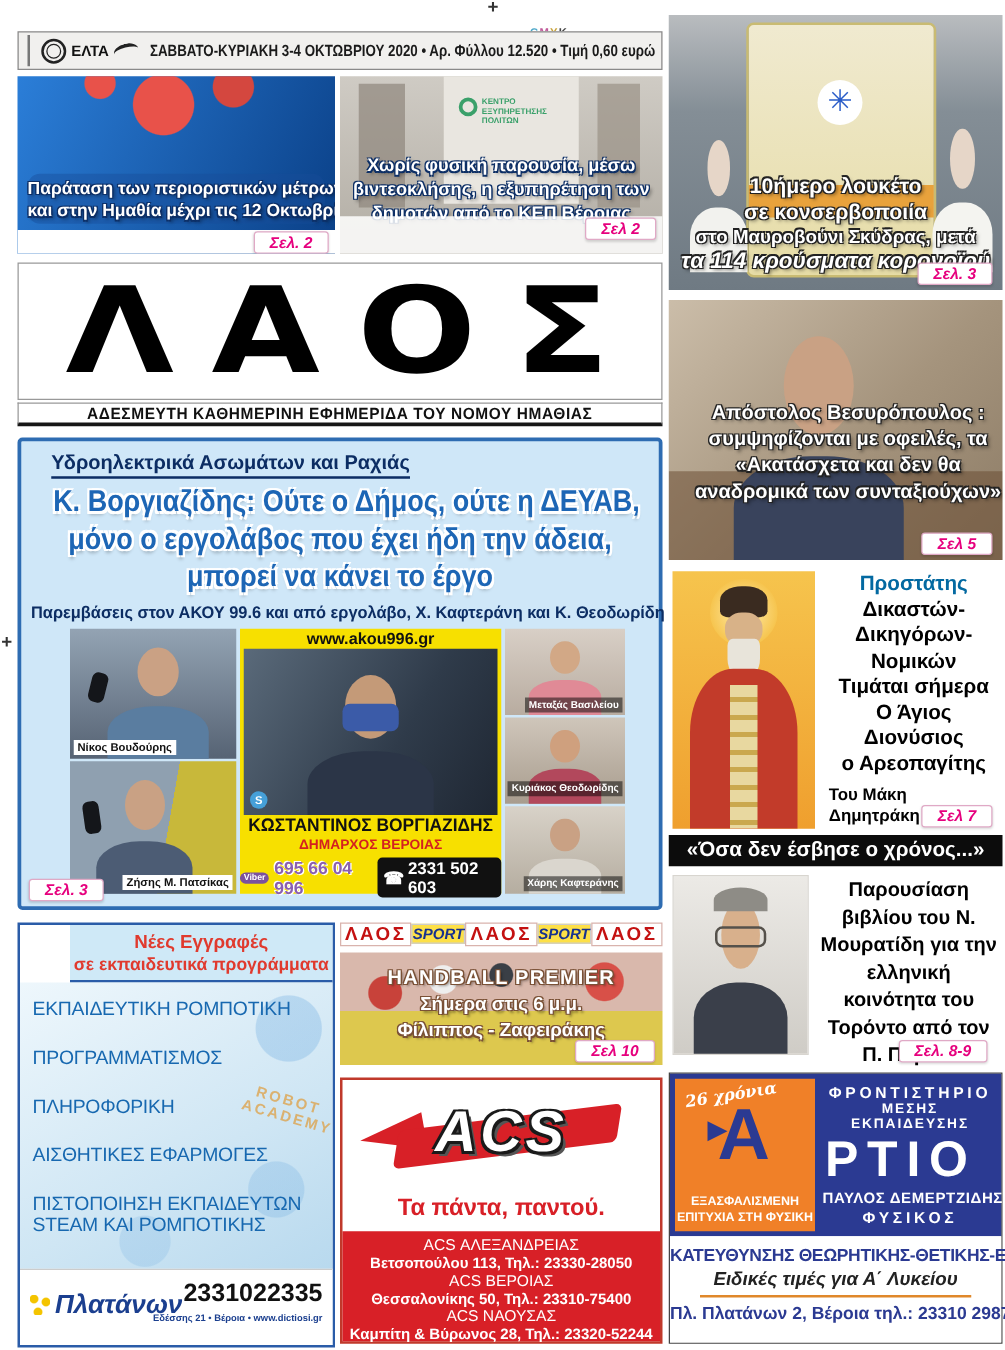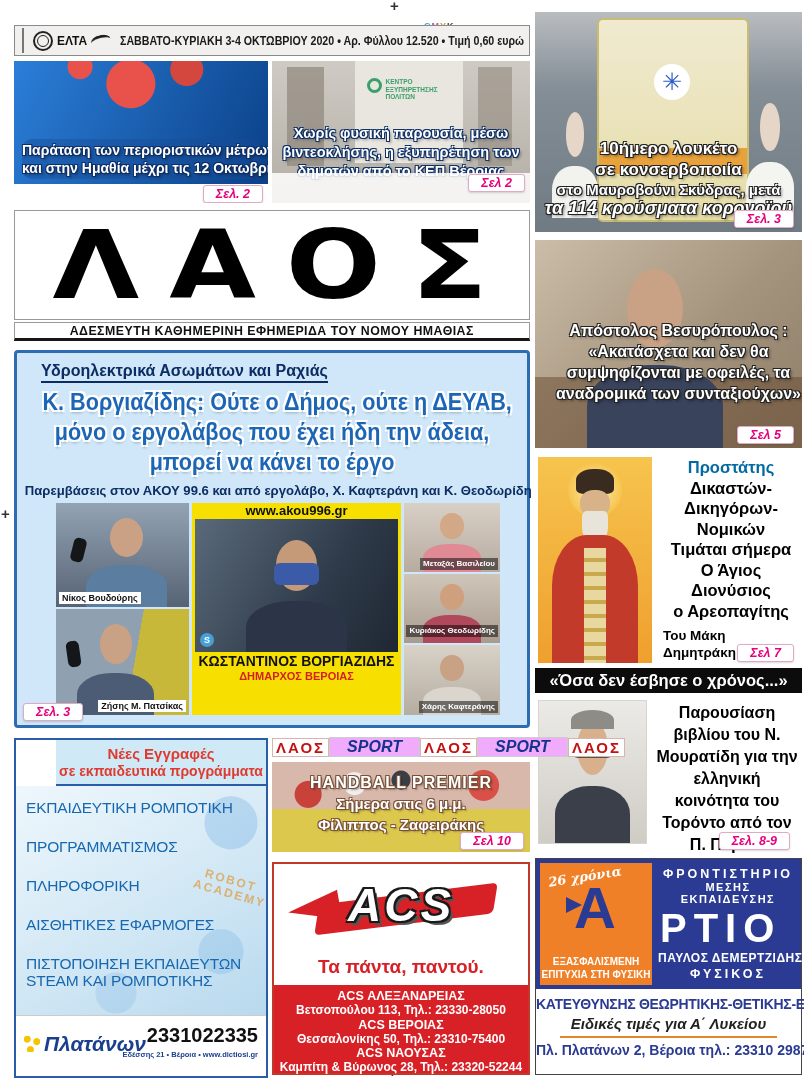--- a/index.html
+++ b/index.html
@@ -16,23 +16,23 @@
         color:#e6007e;font-weight:bold;font-style:italic;font-size:12.5px;
         padding:0 12px;line-height:16px;box-shadow:0 1px 2px rgba(0,0,0,.15);white-space:nowrap;}
   .caption-line{display:block;font-weight:bold;white-space:nowrap;}
   
   .person{position:absolute;overflow:hidden;}
   .person::before{content:"";position:absolute;left:32%;top:10%;width:36%;height:38%;border-radius:50%;background:var(--skin,#d2a886);}
   .person::after{content:"";position:absolute;left:6%;bottom:0;width:88%;height:44%;border-radius:45% 45% 0 0;background:var(--shirt,#44506a);}
   .photo-label{position:absolute;font-size:9px;font-weight:bold;line-height:12px;padding:0 3px;white-space:nowrap;}
   .mark{color:#333;font-size:15px;font-weight:bold;}
   .sport-logo{border:1px solid #d9b3ad;padding:0 3px;color:#c41111;font-weight:900;letter-spacing:2px;font-size:15px;background:#fff;}
-  .sport-word{border:1px solid #ccc;padding:0 17px;color:#17318f;font-weight:bold;font-style:italic;font-size:16px;background:#f0abfc;}
+  .sport-word{border:1px solid #ccc;padding:0 0;color:#17318f;font-weight:bold;font-style:italic;font-size:12px;background:#fde047;}
   .edu-item{margin:13px 0 0 10px;font-weight:normal;font-size:15.5px;color:#1768b0;line-height:17px;letter-spacing:-0.2px;}
-  .branch-name{font-weight:700;font-size:12.5px;line-height:15px;color:#fff;}
+  .branch-name{font-weight:400;font-size:12.5px;line-height:15px;color:#fff;}
   .branch-addr{font-weight:bold;font-size:12px;line-height:13.5px;color:#fff;}
 </style>
 </head>
 <body>
 
 <div class="page">
 
   <div class="abs mark" style="left:390px;top:-3px;">+</div>
   <div class="abs" style="left:424px;top:4px;font-size:9px;font-weight:bold;letter-spacing:1px;margin-top:17px;">
     <span style="color:#4aa6c8;">C</span><span style="color:#c05a9a;">M</span><span style="color:#c8a23a;">Y</span><span style="color:#444;">K</span>
@@ -112,22 +112,22 @@
   </div>
   <div class="abs flexc" style="left:14px;top:322px;width:516px;height:19px;background:#fff;border:1px solid #999;border-bottom:3px solid #161616;box-sizing:border-box;">
     <span style="font-weight:bold;font-size:13px;color:#111;letter-spacing:.5px;white-space:nowrap;transform:scaleX(.95);">ΑΔΕΣΜΕΥΤΗ ΚΑΘΗΜΕΡΙΝΗ ΕΦΗΜΕΡΙΔΑ ΤΟΥ ΝΟΜΟΥ ΗΜΑΘΙΑΣ</span>
   </div>
 
   <div class="abs" style="left:535px;top:240px;width:267px;height:208px;overflow:hidden;background:linear-gradient(135deg,#cbbda9,#a5947d 55%,#8d7c66);">
     <div class="abs" style="left:0;right:0;bottom:0;height:34%;background:#6b4f35;opacity:.55;"></div>
     <div class="person" style="left:16%;top:4%;width:58%;height:100%;--skin:#c9a184;--shirt:#39435c;"></div>
     <div class="abs" style="left:0;right:0;top:80px;text-align:center;margin-left:20px;">
       <span class="caption-line ok" style="font-size:16px;line-height:21px;">Απόστολος Βεσυρόπουλος :</span>
+      <span class="caption-line ok" style="font-size:16px;line-height:21px;">συμψηφίζονται με οφειλές, τα</span>
       <span class="caption-line ok" style="font-size:16px;line-height:21px;">«Ακατάσχετα και δεν θα</span>
-      <span class="caption-line ok" style="font-size:16px;line-height:21px;">συμψηφίζονται με οφειλές, τα</span>
       <span class="caption-line ok" style="font-size:16px;line-height:21px;">αναδρομικά των συνταξιούχων»</span>
     </div>
     <span class="pill abs" style="right:8px;bottom:4px;">Σελ 5</span>
   </div>
 
   <div class="abs" style="left:14px;top:350px;width:516px;height:378px;background:#cfe7f8;border:3px solid #2e6cb2;border-radius:4px;box-sizing:border-box;">
     <span class="abs" style="left:24px;top:9px;font-size:16px;font-weight:bold;color:#0c2d63;border-bottom:2px solid #0c2d63;padding-bottom:1px;white-space:nowrap;">Υδροηλεκτρικά Ασωμάτων και Ραχιάς</span>
     <div class="abs" style="left:0;right:0;top:34px;text-align:center;">
       <span class="caption-line ow" style="font-size:24px;line-height:30px;font-weight:900;transform:scaleX(.9);">Κ. Βοργιαζίδης: Ούτε ο Δήμος, ούτε η ΔΕΥΑΒ,</span>
       <span class="caption-line ow" style="font-size:24px;line-height:30px;font-weight:900;transform:scaleX(.9);">μόνο ο εργολάβος που έχει ήδη την άδεια,</span>
@@ -152,20 +152,28 @@
 
       <div class="abs" style="left:136px;top:0;width:209px;height:212px;background:#f7e000;">
         <div style="height:16px;text-align:center;font-weight:900;font-size:13px;line-height:16px;color:#111;">www.akou996.gr</div>
         <div class="abs" style="left:3px;right:3px;top:16px;height:133px;background:linear-gradient(120deg,#5a6a7a,#2f3b4a 60%,#1f2733);overflow:hidden;">
           <div class="person" style="left:22%;top:6%;width:56%;height:100%;--skin:#c49a78;--shirt:#2b3547;"></div>
           <div class="abs" style="left:39%;top:33%;width:22%;height:17%;background:#3b5ba8;border-radius:6px;"></div>
           <div class="abs flexc" style="left:5px;bottom:5px;width:14px;height:14px;border-radius:50%;background:#46a0d8;color:#fff;font-size:9px;font-weight:bold;">S</div>
         </div>
         <div style="position:absolute;left:0;right:0;top:150px;text-align:center;font-weight:900;font-size:14.5px;color:#111;white-space:nowrap;transform:scaleX(.96);">ΚΩΣΤΑΝΤΙΝΟΣ ΒΟΡΓΙΑΖΙΔΗΣ</div>
         <div style="position:absolute;left:0;right:0;top:167px;text-align:center;font-weight:900;font-size:11px;color:#d42020;">ΔΗΜΑΡΧΟΣ ΒΕΡΟΙΑΣ</div>
+        <div style="position:absolute;left:0;right:0;top:183px;display:flex;align-items:center;justify-content:center;gap:4px;">
+          <span style="font-size:7px;color:#fff;background:#7b519d;border-radius:6px;padding:1px 3px;font-weight:bold;">Viber</span>
+          <span style="color:#8a5fb0;font-weight:900;font-size:14px;text-shadow:1px 1px 0 #fff,-1px -1px 0 #fff;">695 66 04 996</span>
+          <span style="background:#111;color:#fff;border-radius:4px;padding:1px 5px;font-weight:900;font-size:13.5px;display:inline-flex;align-items:center;gap:3px;">
+            <span>☎</span>
+              <span>2331 502 603</span>
+          </span>
+        </div>
       </div>
 
       <div class="abs" style="left:348px;top:0;width:96px;height:69px;background:linear-gradient(#d8cfc6,#b8aca0);overflow:hidden;">
         <div class="person" style="left:16%;top:4%;width:68%;height:100%;--skin:#d2a886;--shirt:#e08a96;"></div>
         <span class="photo-label" style="right:2px;bottom:2px;background:rgba(0,0,0,.5);color:#fff;font-size:8px;">Μεταξάς Βασιλείου</span>
       </div>
       <div class="abs" style="left:348px;top:71px;width:96px;height:69px;background:linear-gradient(#cfc6ba,#a89c8e);overflow:hidden;">
         <div class="person" style="left:16%;top:4%;width:68%;height:100%;--skin:#cfa07e;--shirt:#b2485c;"></div>
         <span class="photo-label" style="right:2px;bottom:6px;background:rgba(0,0,0,.5);color:#fff;font-size:8px;">Κυριάκος Θεοδωρίδης</span>
       </div>

